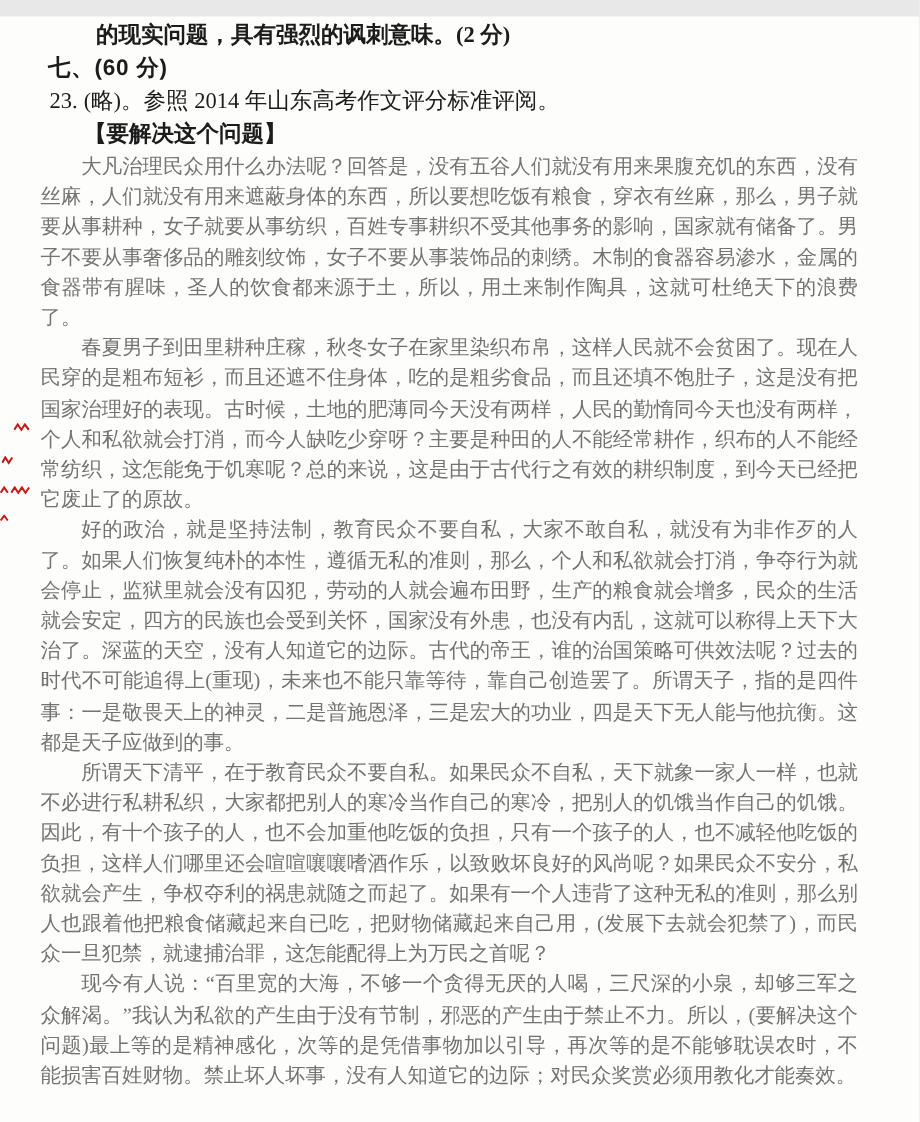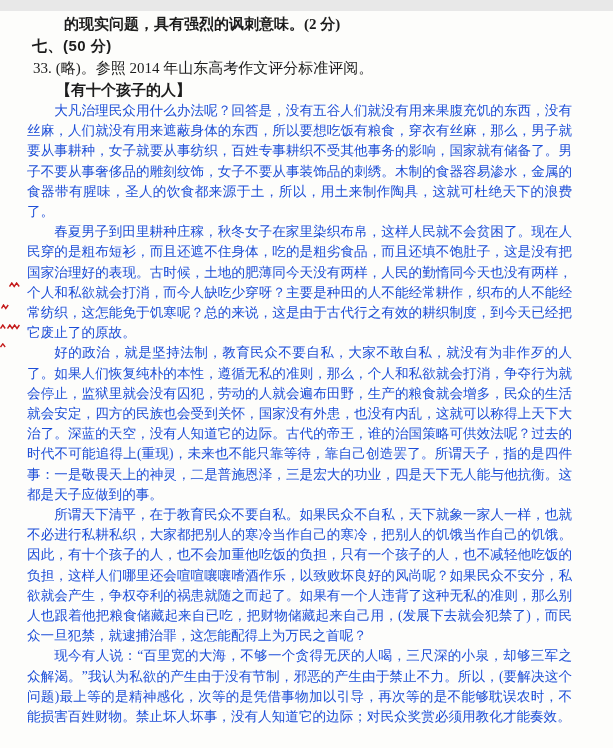--- a/index.html
+++ b/index.html
@@ -46,21 +46,21 @@
   .translation-title {
     padding-left: 56px;
     font-weight: 600;
   }
   .body-text {
     margin: 0 0 0 27px;
     width: 545px;
     font-size: 13.6px;
     line-height: 20.2px;
     text-align: justify;
-    color: #1d4ed8;
+    color: #737373;
   }
   .body-text p {
     margin: 0;
     padding: 0;
     text-indent: 2em;
   }
   .pen-mark {
     position: absolute;
     display: block;
   }
@@ -94,27 +94,27 @@
   <span class="pen-mark" style="left:0px; top:332px;">
     <svg width="6" height="5" viewBox="0 0 6 5">
         <polyline points="0.5,4 2.8,0.8 5.2,4" fill="none" stroke="#c41a1a" stroke-width="1.3"></polyline>
       </svg>
   </span>
 
   <div class="content">
 
     <div class="hline answer-tail">的现实问题，具有强烈的讽刺意味。(2 分)</div>
 
-    <div class="hline section-heading">七、(50 分)</div>
+    <div class="hline section-heading">七、(60 分)</div>
 
     <div class="hline item-line">
-      <span class="item-number">33.</span><span>(略)。参照 2014 年山东高考作文评分标准评阅。</span>
+      <span class="item-number">23.</span><span>(略)。参照 2014 年山东高考作文评分标准评阅。</span>
     </div>
 
-    <div class="hline translation-title">【有十个孩子的人】</div>
+    <div class="hline translation-title">【要解决这个问题】</div>
 
     <div class="body-text">
       <p>大凡治理民众用什么办法呢？回答是，没有五谷人们就没有用来果腹充饥的东西，没有丝麻，人们就没有用来遮蔽身体的东西，所以要想吃饭有粮食，穿衣有丝麻，那么，男子就要从事耕种，女子就要从事纺织，百姓专事耕织不受其他事务的影响，国家就有储备了。男子不要从事奢侈品的雕刻纹饰，女子不要从事装饰品的刺绣。木制的食器容易渗水，金属的食器带有腥味，圣人的饮食都来源于土，所以，用土来制作陶具，这就可杜绝天下的浪费了。</p>
       <p>春夏男子到田里耕种庄稼，秋冬女子在家里染织布帛，这样人民就不会贫困了。现在人民穿的是粗布短衫，而且还遮不住身体，吃的是粗劣食品，而且还填不饱肚子，这是没有把国家治理好的表现。古时候，土地的肥薄同今天没有两样，人民的勤惰同今天也没有两样，个人和私欲就会打消，而今人缺吃少穿呀？主要是种田的人不能经常耕作，织布的人不能经常纺织，这怎能免于饥寒呢？总的来说，这是由于古代行之有效的耕织制度，到今天已经把它废止了的原故。</p>
       <p>好的政治，就是坚持法制，教育民众不要自私，大家不敢自私，就没有为非作歹的人了。如果人们恢复纯朴的本性，遵循无私的准则，那么，个人和私欲就会打消，争夺行为就会停止，监狱里就会没有囚犯，劳动的人就会遍布田野，生产的粮食就会增多，民众的生活就会安定，四方的民族也会受到关怀，国家没有外患，也没有内乱，这就可以称得上天下大治了。深蓝的天空，没有人知道它的边际。古代的帝王，谁的治国策略可供效法呢？过去的时代不可能追得上(重现)，未来也不能只靠等待，靠自己创造罢了。所谓天子，指的是四件事：一是敬畏天上的神灵，二是普施恩泽，三是宏大的功业，四是天下无人能与他抗衡。这都是天子应做到的事。</p>
       <p>所谓天下清平，在于教育民众不要自私。如果民众不自私，天下就象一家人一样，也就不必进行私耕私织，大家都把别人的寒冷当作自己的寒冷，把别人的饥饿当作自己的饥饿。因此，有十个孩子的人，也不会加重他吃饭的负担，只有一个孩子的人，也不减轻他吃饭的负担，这样人们哪里还会喧喧嚷嚷嗜酒作乐，以致败坏良好的风尚呢？如果民众不安分，私欲就会产生，争权夺利的祸患就随之而起了。如果有一个人违背了这种无私的准则，那么别人也跟着他把粮食储藏起来自已吃，把财物储藏起来自己用，(发展下去就会犯禁了)，而民众一旦犯禁，就逮捕治罪，这怎能配得上为万民之首呢？</p>
       <p>现今有人说：“百里宽的大海，不够一个贪得无厌的人喝，三尺深的小泉，却够三军之众解渴。”我认为私欲的产生由于没有节制，邪恶的产生由于禁止不力。所以，(要解决这个问题)最上等的是精神感化，次等的是凭借事物加以引导，再次等的是不能够耽误农时，不能损害百姓财物。禁止坏人坏事，没有人知道它的边际；对民众奖赏必须用教化才能奏效。</p>
     </div>
 
   </div>

